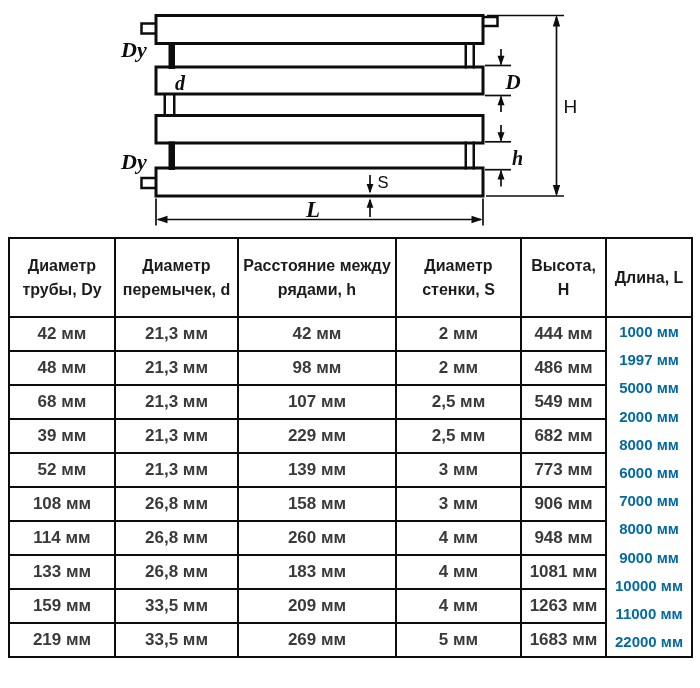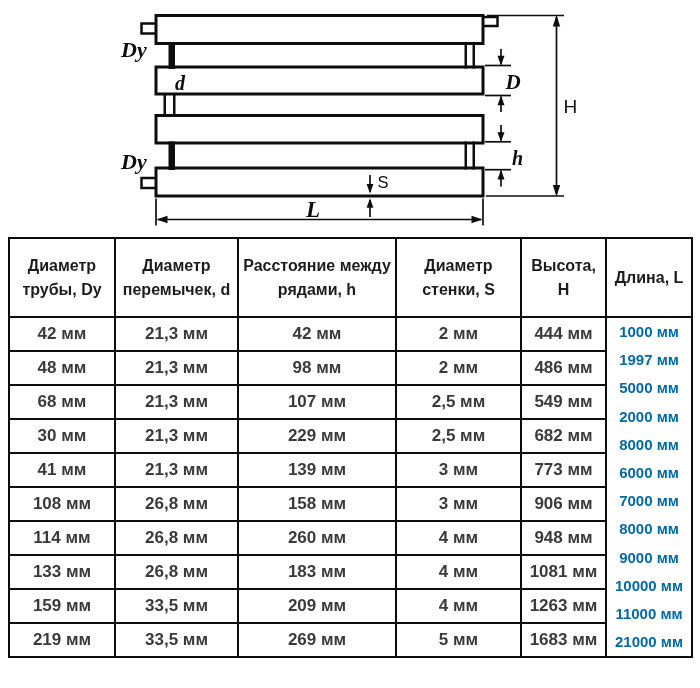--- a/index.html
+++ b/index.html
@@ -146,46 +146,46 @@
             <div>1997 мм</div>
             <div>5000 мм</div>
             <div>2000 мм</div>
             <div>8000 мм</div>
             <div>6000 мм</div>
             <div>7000 мм</div>
             <div>8000 мм</div>
             <div>9000 мм</div>
             <div>10000 мм</div>
             <div>11000 мм</div>
-            <div>21000 мм</div>
+            <div>22000 мм</div>
           </td>
         </tr>
         <tr>
           <td>48 мм</td>
           <td>21,3 мм</td>
           <td>98 мм</td>
           <td>2 мм</td>
           <td>486 мм</td>
         </tr>
         <tr>
           <td>68 мм</td>
           <td>21,3 мм</td>
           <td>107 мм</td>
           <td>2,5 мм</td>
           <td>549 мм</td>
         </tr>
         <tr>
-          <td>30 мм</td>
+          <td>39 мм</td>
           <td>21,3 мм</td>
           <td>229 мм</td>
           <td>2,5 мм</td>
           <td>682 мм</td>
         </tr>
         <tr>
-          <td>41 мм</td>
+          <td>52 мм</td>
           <td>21,3 мм</td>
           <td>139 мм</td>
           <td>3 мм</td>
           <td>773 мм</td>
         </tr>
         <tr>
           <td>108 мм</td>
           <td>26,8 мм</td>
           <td>158 мм</td>
           <td>3 мм</td>

